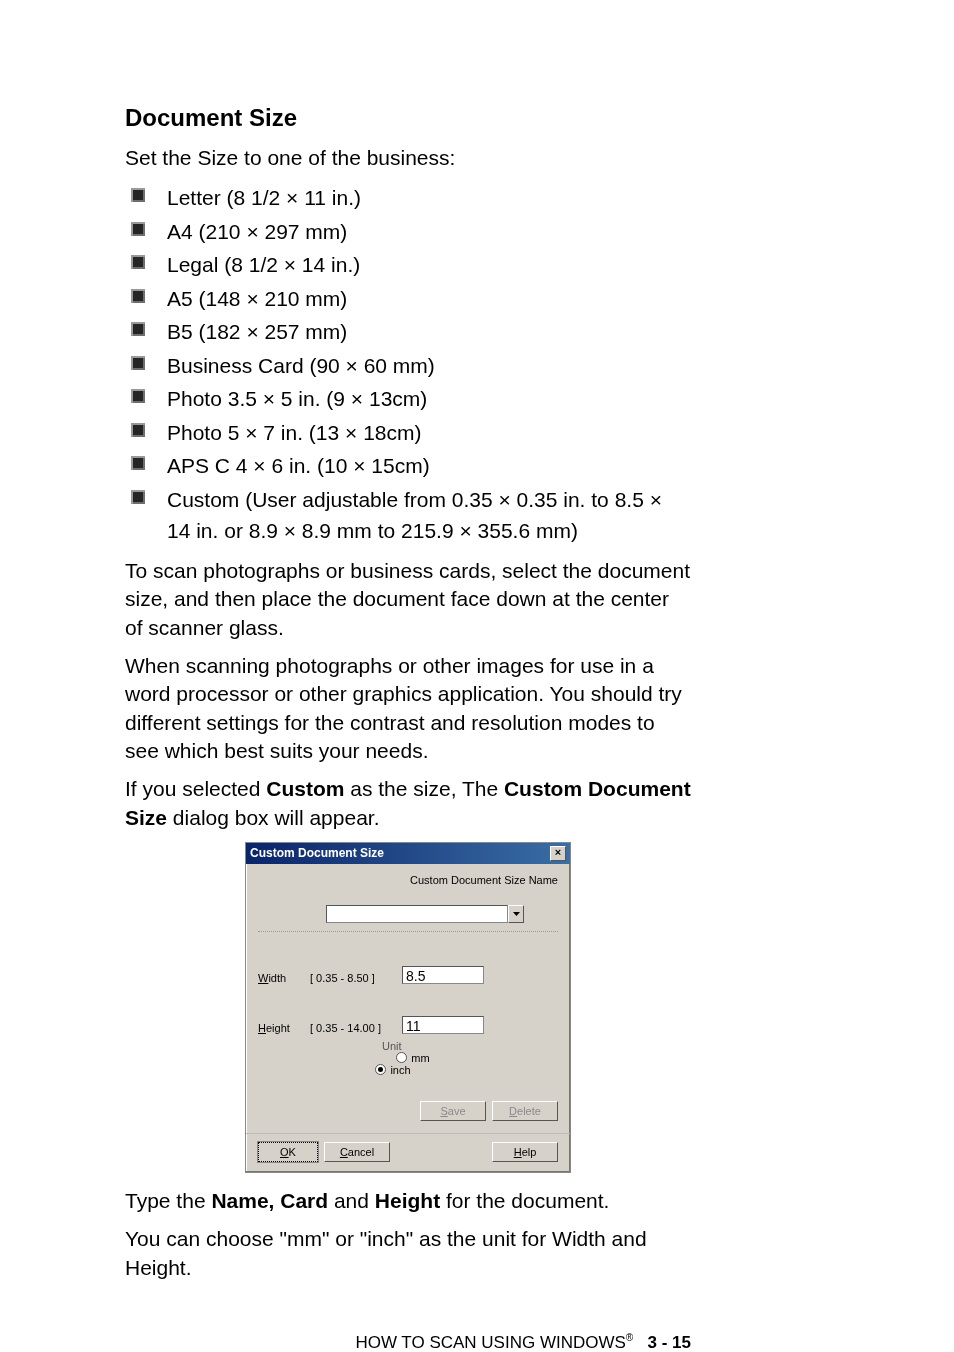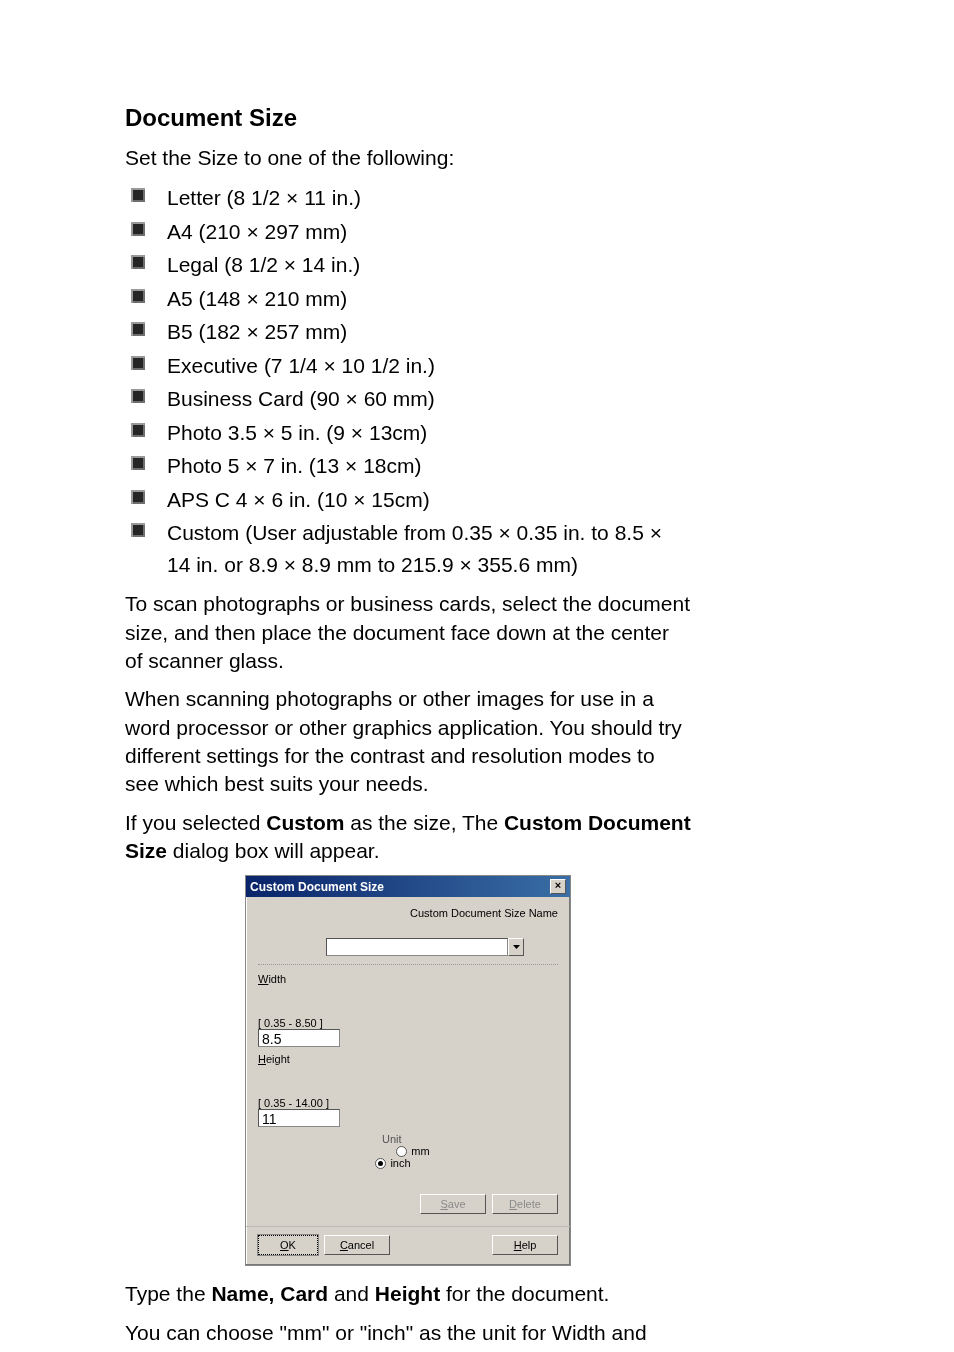--- a/index.html
+++ b/index.html
@@ -121,23 +121,22 @@
     align-items: center;
     justify-content: center;
   }
   .combo-btn svg { width: 7px; height: 4px; }
   .hr {
     border-top: 1px dotted #999;
     margin: 2px 0 8px 0;
   }
   .row {
     display: flex;
-    align-items: flex-start;
+    align-items: flex-end;
     margin-bottom: 6px;
-    flex-direction: column;
   }
   .row .lbl {
     width: 52px;
     font-size: 11px;
   }
   .row .lbl .ul { text-decoration: underline; }
   .row .range {
     width: 92px;
     font-size: 11px;
     margin-top: 32px;
@@ -230,29 +229,28 @@
   sup.reg { font-size: 0.6em; vertical-align: super; }
   .bold { font-weight: bold; }
 </style>
 </head>
 <body>
 
 <div class="page">
 
   <h2 class="section-title">Document Size</h2>
 
-  <p class="body">Set the Size to one of the following:</p>
+  <p class="body">Set the Size to one of the business:</p>
 
   <ul class="size-list">
     <li>Letter (8 1/2 × 11 in.)</li>
     <li>A4 (210 × 297 mm)</li>
     <li>Legal (8 1/2 × 14 in.)</li>
     <li>A5 (148 × 210 mm)</li>
     <li>B5 (182 × 257 mm)</li>
-    <li>Executive (7 1/4 × 10 1/2 in.)</li>
     <li>Business Card (90 × 60 mm)</li>
     <li>Photo 3.5 × 5 in. (9 × 13cm)</li>
     <li>Photo 5 × 7 in. (13 × 18cm)</li>
     <li>APS C 4 × 6 in. (10 × 15cm)</li>
     <li>Custom (User adjustable from 0.35 × 0.35 in. to 8.5 × 14 in. or 8.9 × 8.9 mm to 215.9 × 355.6 mm)</li>
   </ul>
 
   <p class="body">To scan photographs or business cards, select the document size, and then place the document face down at the center of scanner glass.</p>
   <p class="body">When scanning photographs or other images for use in a word processor or other graphics application. You should try different settings for the contrast and resolution modes to see which best suits your needs.</p>
 

